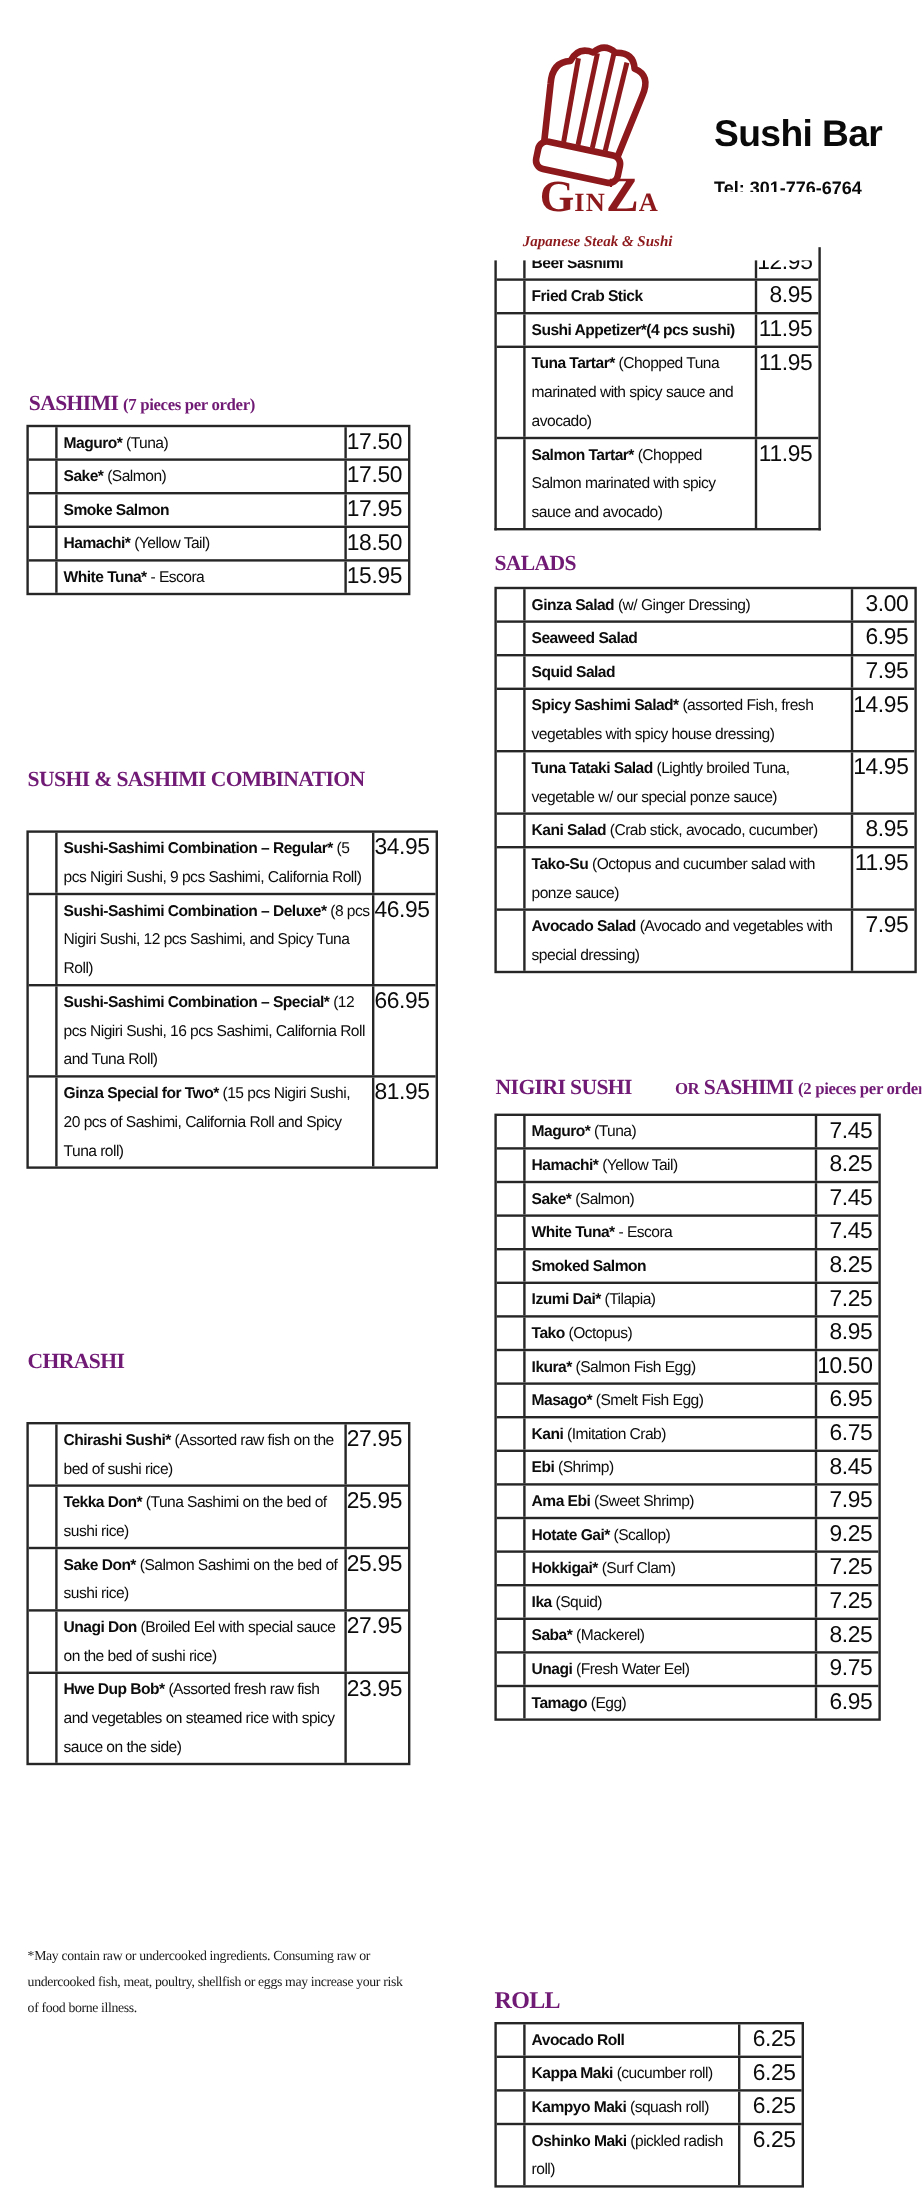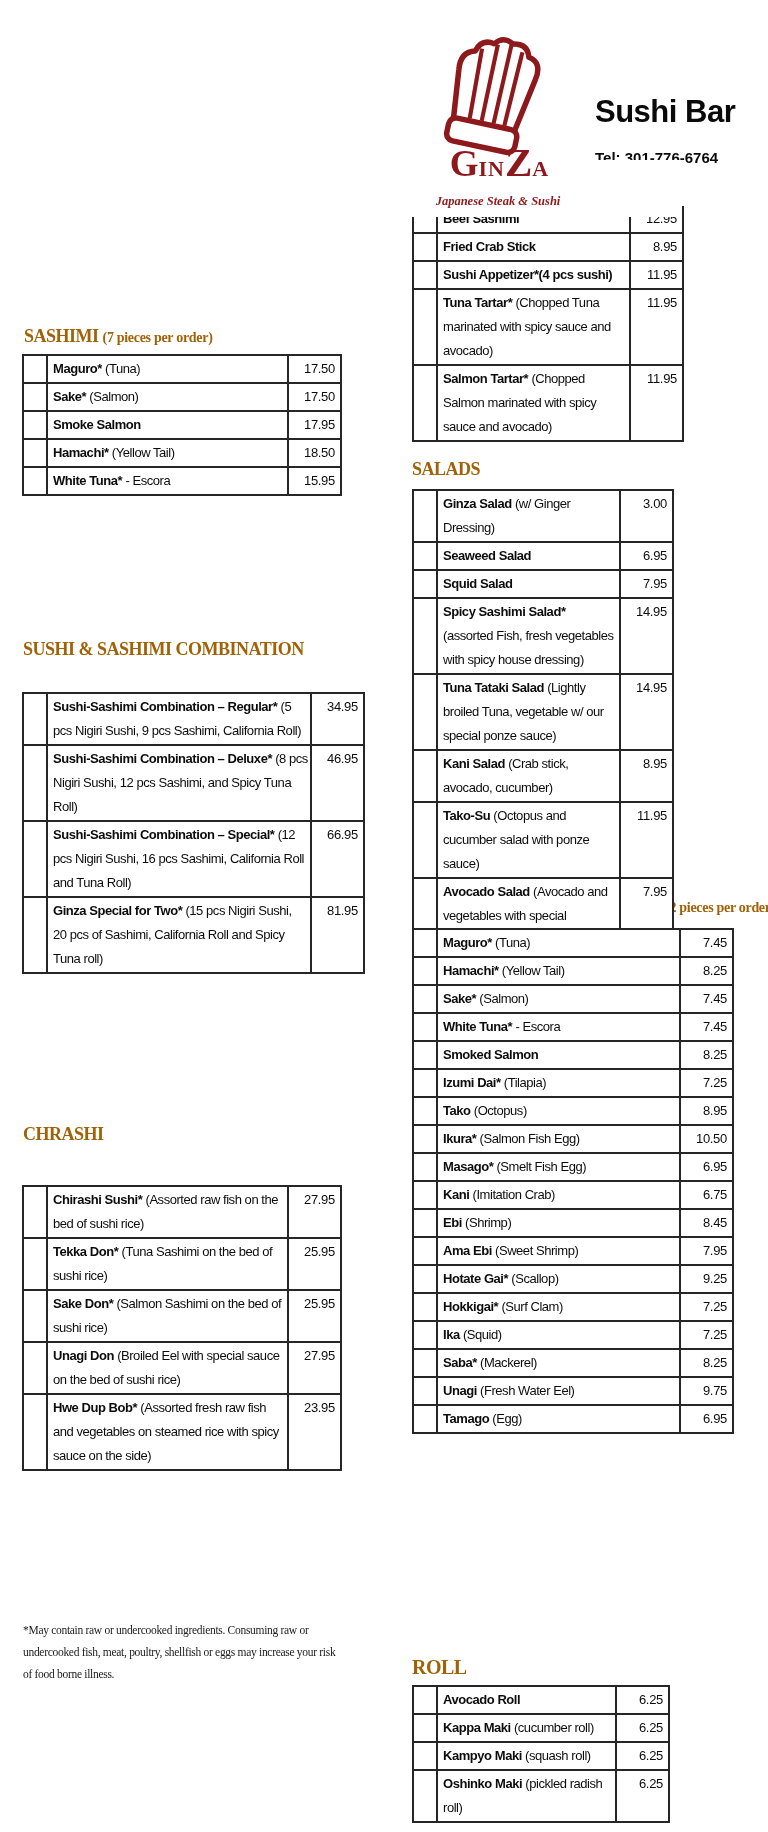--- a/index.html
+++ b/index.html
@@ -25,42 +25,42 @@
   .ginza .L3{font-size:41px;} .ginza .L4{font-size:22px;}
   .tagline{position:absolute;left:416px;top:194px;width:164px;text-align:center;z-index:4;
          font-family:"Liberation Serif",serif;font-weight:bold;font-style:italic;
          font-size:12.5px;color:var(--accent);}
   .sushibar{position:absolute;left:595px;top:94px;font-size:31px;font-weight:bold;
          letter-spacing:-0.5px;color:#0a0a0a;}
   .tel{position:absolute;left:595px;top:149px;font-size:15px;font-weight:bold;color:#0a0a0a;}
 
   
   .shead{position:absolute;font-family:"Liberation Serif",serif;font-weight:bold;
-         font-size:18px;letter-spacing:-0.5px;color:#a16207;white-space:nowrap;}
+         font-size:18px;letter-spacing:-0.5px;color:#701a75;white-space:nowrap;}
   .shead .sub{font-size:14px;letter-spacing:-0.3px;}
   .shead .mid{font-size:14px;margin-left:32px;}
 
   
   .mtable{position:absolute;border:2px solid #262626;background:#fff;z-index:1;box-sizing:border-box;}
   .mrow{display:flex;align-items:stretch;border-bottom:2px solid #262626;}
   .mrow:last-child{border-bottom:none;}
   .ccol{width:22px;flex:none;border-right:2px solid #262626;}
   .ncol{flex:1;border-right:2px solid #262626;padding:1px 2px 1px 5px;
         font-size:13px;line-height:24px;letter-spacing:-0.45px;overflow:hidden;color:#0c0c0c;}
   .ncol .nm{font-weight:bold;white-space:nowrap;}
   .ncol .ds{font-weight:normal;}
   .pcol{width:46px;flex:none;text-align:right;padding:1px 5px 0 0;
-        font-size:13px;line-height:24px;letter-spacing:-0.3px;color:#0c0c0c;}
+        font-size:19px;line-height:24px;letter-spacing:-0.3px;color:#0c0c0c;}
 
   
   .cover{position:absolute;left:408px;top:160px;width:272px;height:57px;background:#fff;z-index:2;}
 
   
   #t-appetizers{left:412px;top:206px;width:272px;}
-  #t-salads   {left:412px;top:489px;width:262px;}
+  #t-salads   {left:412px;top:489px;width:352px;}
   #t-nigiri   {left:412px;top:928px;width:322px;}
   #t-roll     {left:412px;top:1685px;width:258px;}
   #t-sashimi  {left:22px; top:354px;width:320px;}
   #t-combo    {left:22px; top:692px;width:343px;}
   #t-chrashi  {left:22px; top:1185px;width:320px;}
 
   
   #h-sashimi{left:24px;top:326px;}
   #h-combo  {left:23px;top:639px;}
   #h-chrashi{left:23px;top:1124px;}

